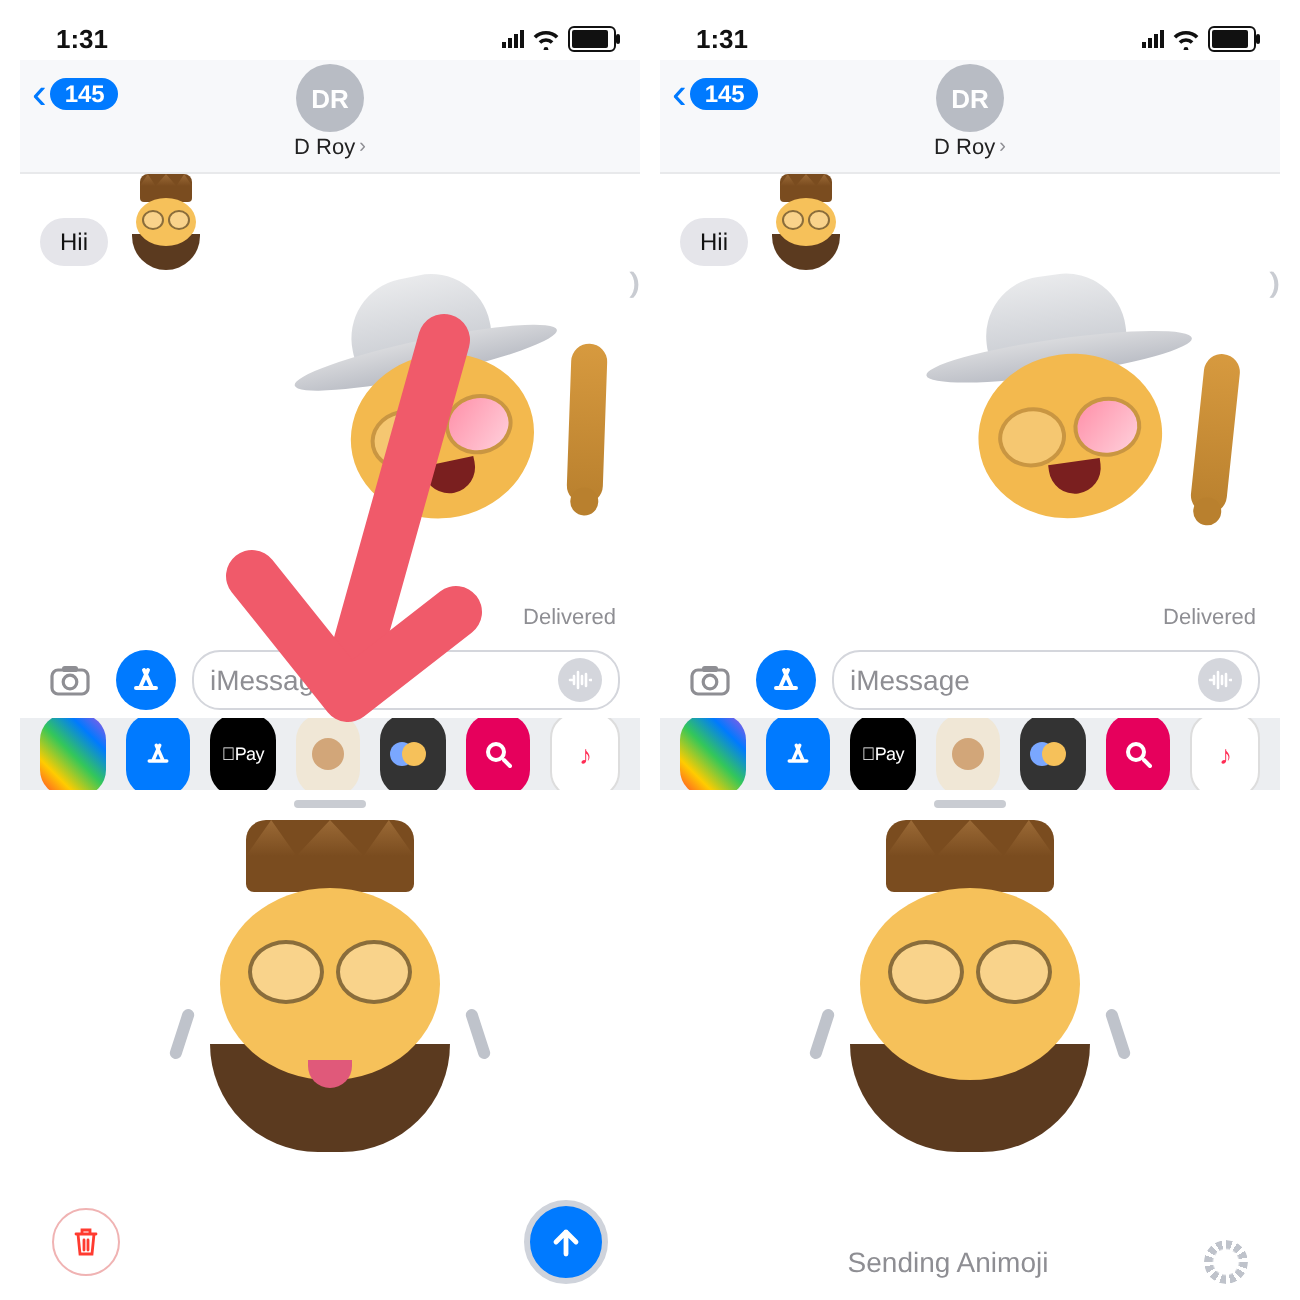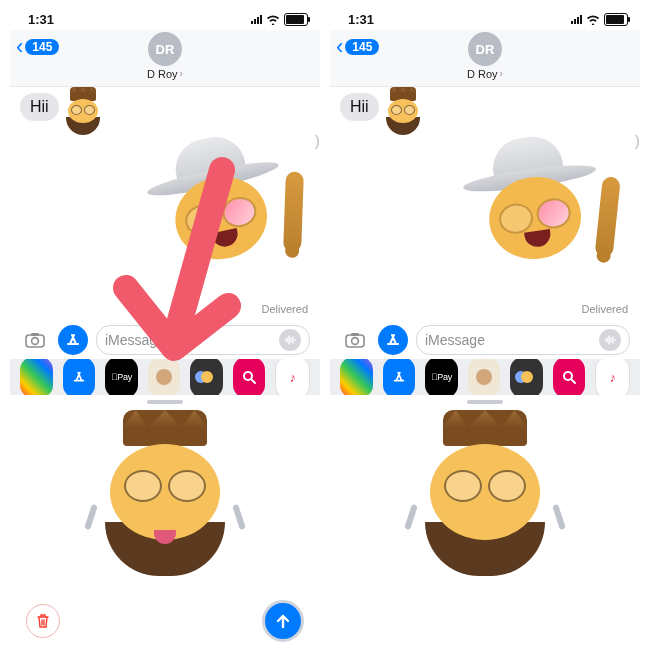--- a/index.html
+++ b/index.html
@@ -34,21 +34,21 @@
   .nav{height:56px;background:var(--chrome);display:flex;align-items:flex-start;justify-content:center;position:relative;border-bottom:1px solid rgba(0,0,0,0.06);}
   .back{position:absolute;left:6px;top:6px;display:flex;align-items:center;gap:2px;color:var(--blue);font-size:20px;}
   .back .chev{font-size:22px;line-height:1;}
   .badge{background:var(--blue);color:#fff;border-radius:11px;padding:1px 7px;font-size:12px;font-weight:600;}
   .contact{display:flex;flex-direction:column;align-items:center;margin-top:2px;}
   .avatar{width:34px;height:34px;border-radius:50%;background:#b8bcc4;color:#fff;display:flex;align-items:center;justify-content:center;font-size:13px;font-weight:600;}
   .cname{font-size:11px;color:#222;margin-top:2px;display:flex;align-items:flex-start;gap:2px;}
   .cname .chev{color:var(--subtext);font-size:10px;}
   
   .chat{position:relative;height:234px;}
-  .bubble{position:absolute;left:10px;top:6px;background:var(--bubble);padding:5px 10px;border-radius:14px;font-size:16px;text-align:right;}
+  .bubble{position:absolute;left:10px;top:22px;background:var(--bubble);padding:5px 10px;border-radius:14px;font-size:12px;text-align:right;}
   
   .mini-memo{position:absolute;left:50px;top:0;width:46px;height:54px;}
   .crown{width:26px;height:14px;background:#7a4c1f;border-radius:4px 4px 2px 2px;margin:0 auto;}
   .crown::before{content:"";display:block;width:26px;height:6px;background:linear-gradient(#9b6a36,#7a4c1f);clip-path:polygon(0 100%,15% 0,30% 100%,50% 0,70% 100%,85% 0,100% 100%);}
   .mface{width:30px;height:24px;background:#f6c15a;border-radius:50%;margin:-2px auto 0;position:relative;}
   .glasses{position:absolute;top:6px;left:3px;right:3px;height:8px;}
   .glasses i{position:absolute;width:9px;height:8px;border:1.5px solid #8a6d3b;border-radius:50%;background:rgba(255,255,255,0.3);}
   .glasses i:first-child{left:0}
   .glasses i:last-child{right:0}
   .beard{width:34px;height:18px;background:#5b3a1f;border-radius:0 0 18px 18px;margin:-6px auto 0;}
@@ -407,17 +407,22 @@
         <div class="tassel l"></div>
           <div class="tassel r"></div>
         <div class="mface">
             <div class="glasses">
               <i></i>
               <i></i>
             </div>
           </div>
         <div class="beard"></div>
       </div>
+      <div class="actions">
+        <span></span>
+        <span class="sending">Sending Animoji</span>
+        <div class="spinner"></div>
+      </div>
 
     </div>
   </div>
 
 </div>
 
 </body></html>

